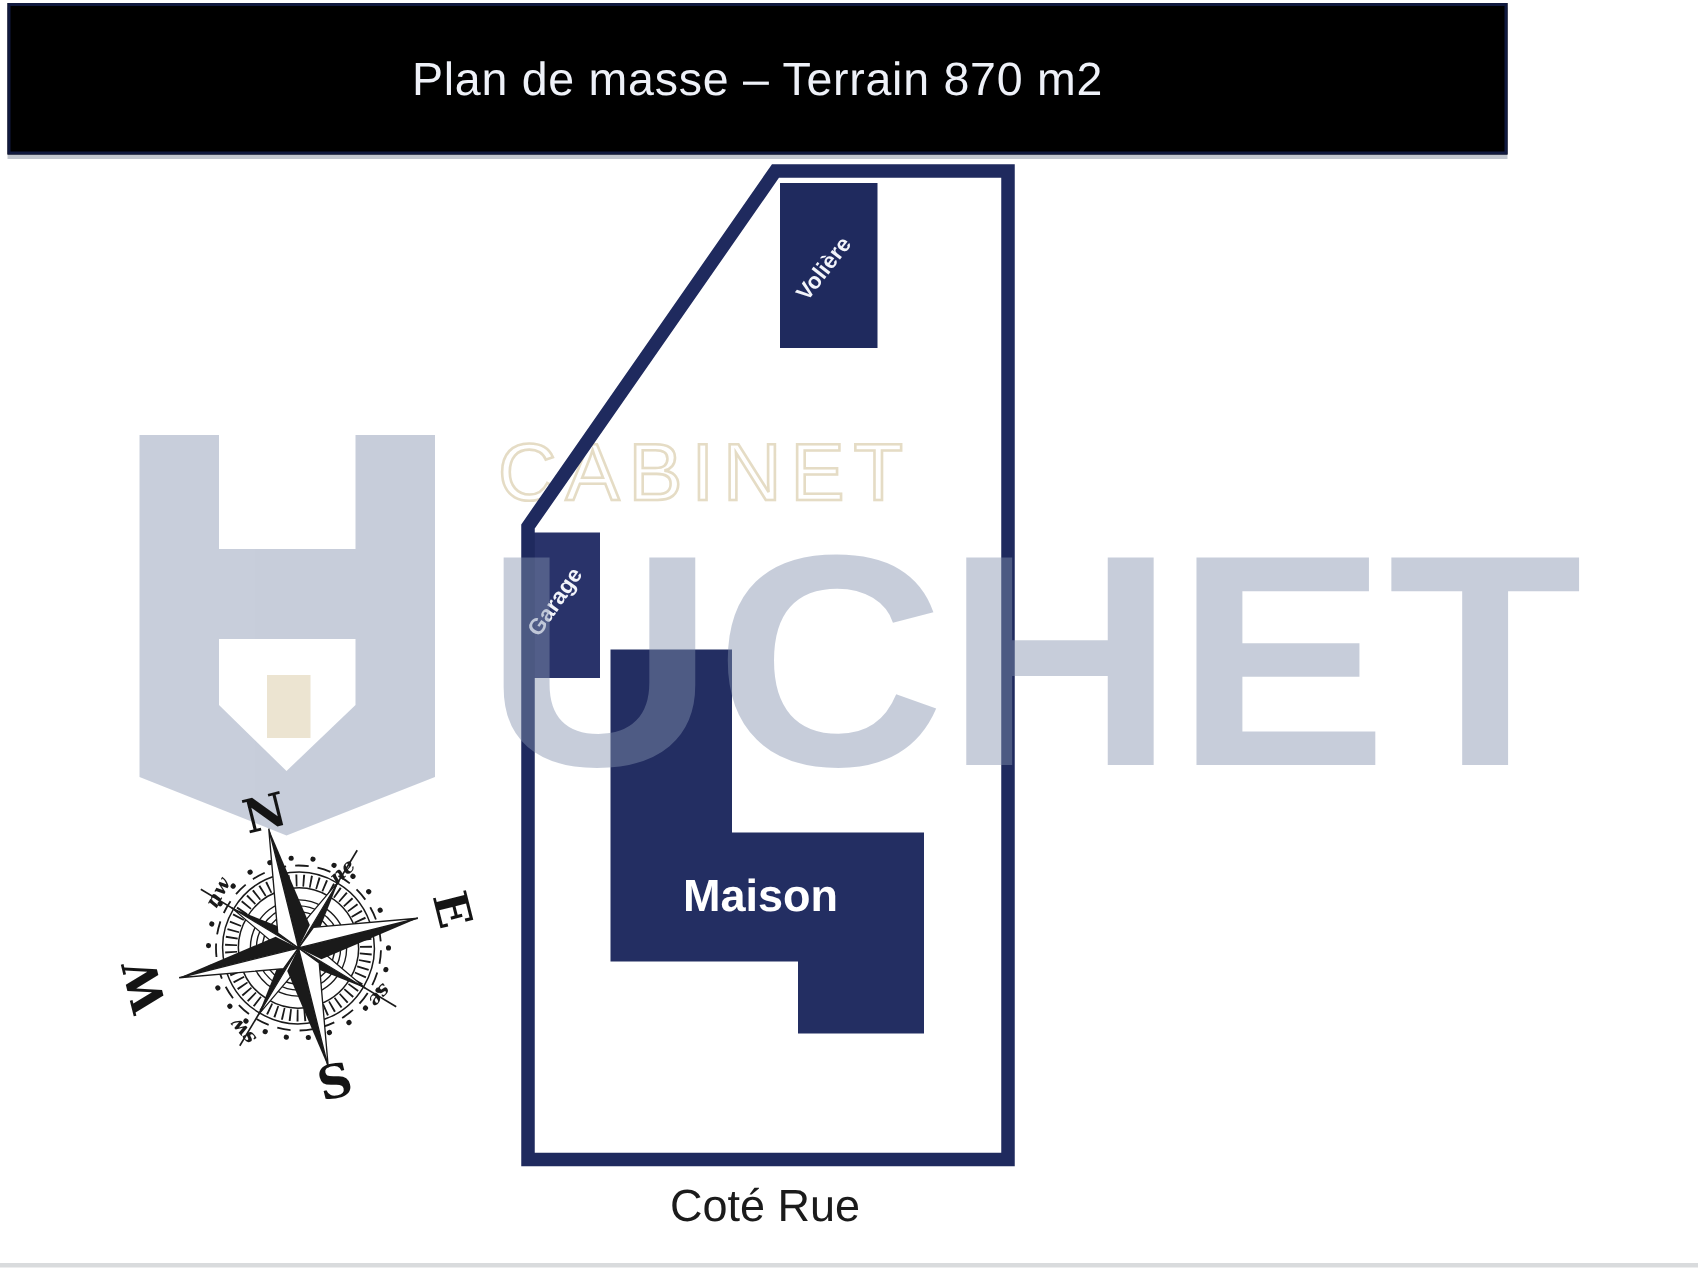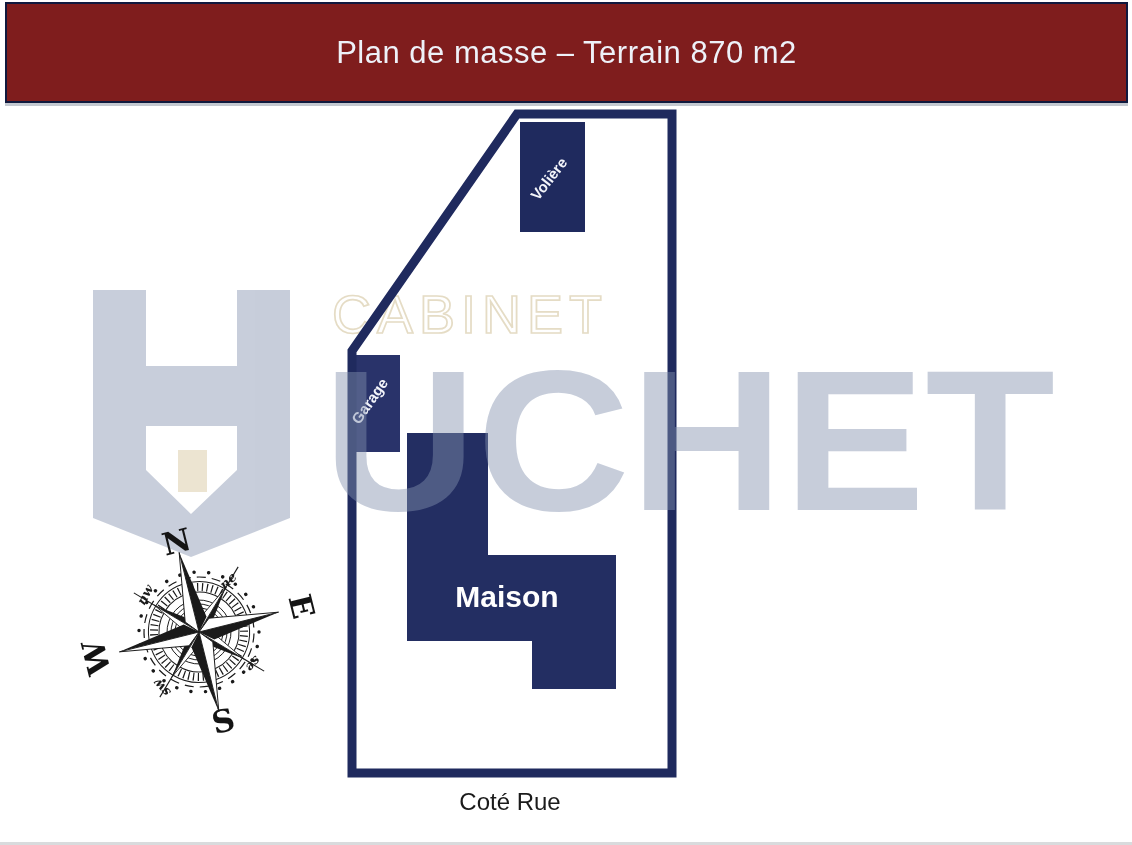--- a/index.html
+++ b/index.html
@@ -2,36 +2,36 @@
 <html><head>
 <meta charset="utf-8">
 <style>
   html,body{margin:0;padding:0;background:#ffffff;}
   body{width:1132px;height:845px;position:relative;overflow:hidden;
        font-family:"Liberation Sans", sans-serif;}
   .canvas{position:absolute;inset:0;background:#ffffff;}
 
   
   .header{
-    position:absolute;left:5px;top:2px;width:1123px;height:101px;
-    background:#7f1d1d;border:2px solid #10193e;box-sizing:border-box;
+    position:absolute;left:5px;top:2px;width:1000px;height:101px;
+    background:#000000;border:2px solid #10193e;box-sizing:border-box;
     display:flex;align-items:center;justify-content:center;
     box-shadow:0 3px 0 rgba(145,155,170,.55);
   }
   .header .title{
     color:#eef1f8;font-size:31px;letter-spacing:.5px;font-weight:400;
   }
 
   
   .layer{position:absolute;left:0;top:0;width:1132px;height:845px;}
   .z1{z-index:1}.z2{z-index:2}.z3{z-index:3}.z4{z-index:4}
 
   .street-label{
     position:absolute;left:390px;top:788px;width:240px;text-align:center;
-    font-size:24px;color:#1b1b1b;font-weight:500;z-index:2;
+    font-size:30px;color:#1b1b1b;font-weight:500;z-index:2;
   }
   .slide-bottom-edge{
     position:absolute;left:0;bottom:0;width:1132px;height:3px;
     background:#d9dbdd;z-index:5;
   }
   text{font-family:"Liberation Sans", sans-serif;}
   .compass-letter{font-family:"DejaVu Serif", serif;font-weight:bold;font-size:31px;fill:#141414;}
   .compass-small{font-family:"DejaVu Serif", serif;font-style:italic;font-weight:bold;font-size:13px;fill:#1a1a1a;}
 </style>
 </head>

